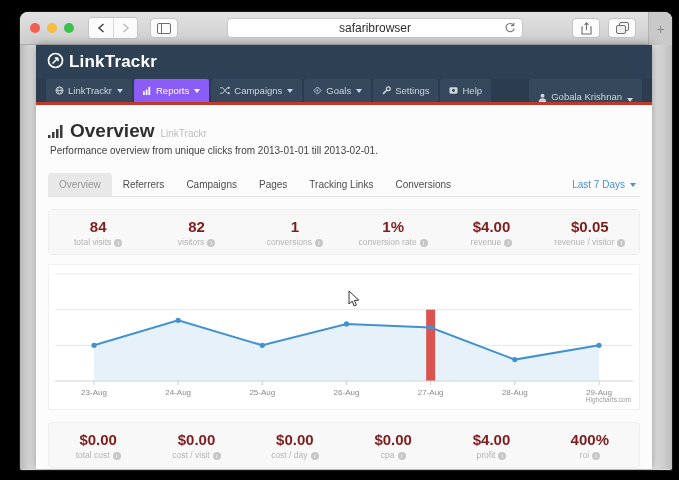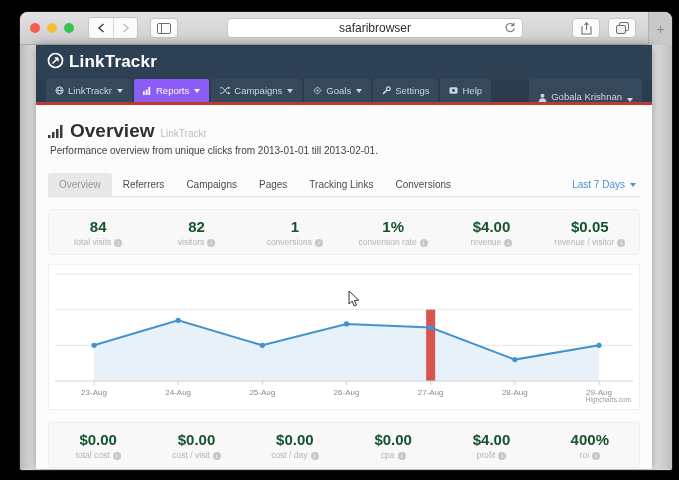--- a/index.html
+++ b/index.html
@@ -63,21 +63,21 @@
 
   .tabs-row { margin-top:17px; display:flex; align-items:center; border-bottom:1px solid #e3e3e3; }
   .tab { font-size:10px; color:#4c4c4c; padding:6px 11px; }
   .tab.active { background:#e8e8e8; border-radius:3px 3px 0 0; color:#979797; }
   .range { margin-left:auto; font-size:10px; color:#4a90d2; display:flex; align-items:center; gap:4px; padding-right:4px; }
   .range .caret { border-top-color:#4a90d2; }
 
   .stats-card { margin-top:12px; background:#f8f8f8; border:1px solid #efefef; border-radius:4px;
                 display:flex; padding:8px 0 7px; }
   .stat { flex:1; text-align:center; }
-  .stat-value { font-size:15px; font-weight:bold; color:#14532d; }
+  .stat-value { font-size:15px; font-weight:bold; color:#7f1d1d; }
   .stat-label { font-size:8.5px; color:#b3b3b3; margin-top:2px; display:flex; justify-content:center; align-items:flex-end; gap:3px; }
   .info-i { display:inline-block; width:8px; height:8px; border-radius:50%; background:#c7c7c7;
             color:#fff; font-size:6px; line-height:8px; text-align:center; font-style:normal; }
 
   .chart-card { margin-top:9px; border:1px solid #f1f1f1; background:#fff;text-decoration:underline; }
 
   .cursor { position:absolute; left:348px; top:290px; z-index:50; }
 </style>
 </head>
 <body>

